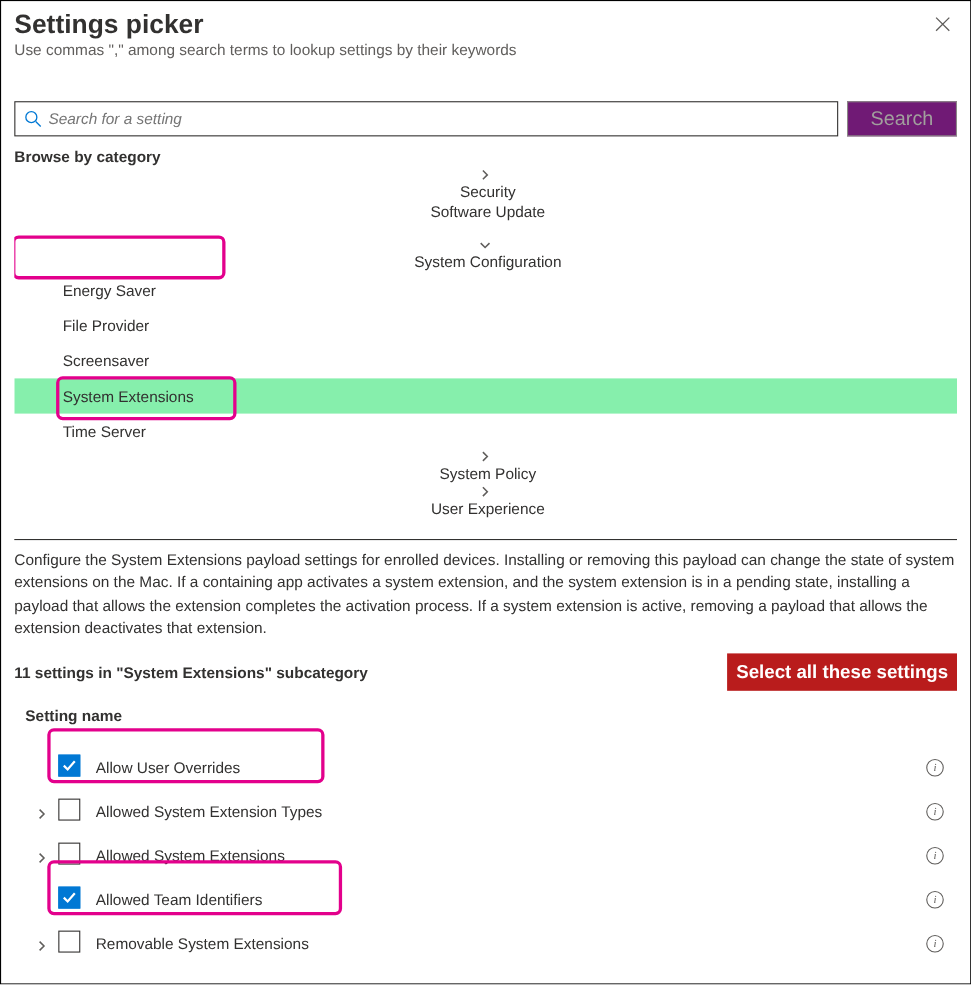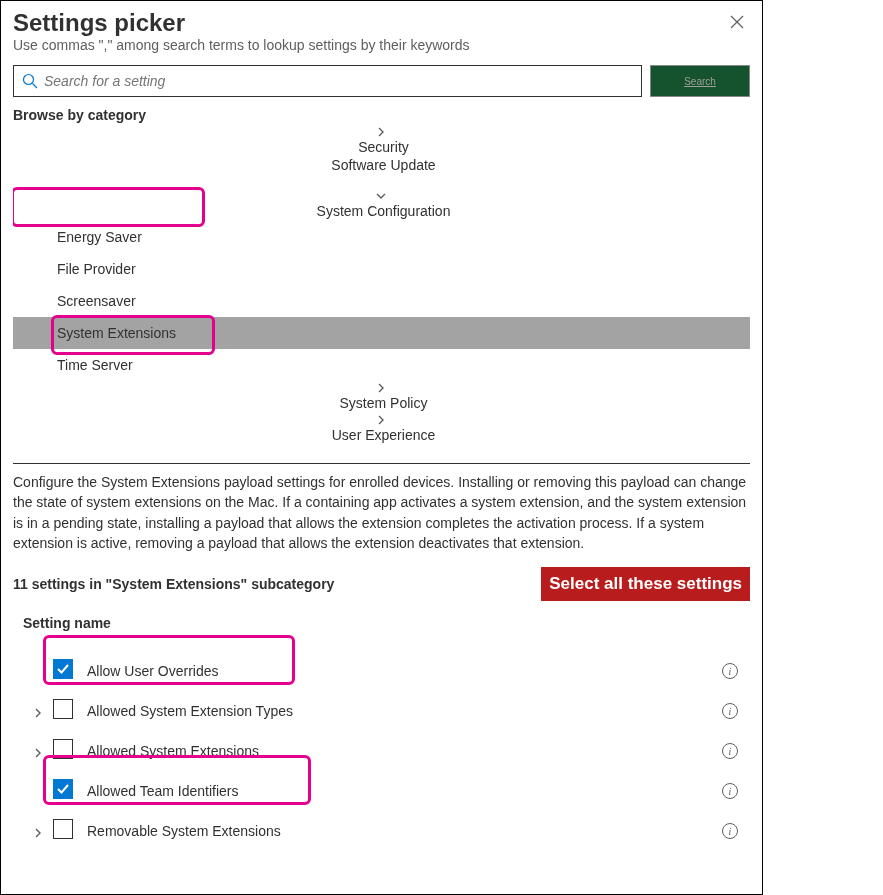--- a/index.html
+++ b/index.html
@@ -1,32 +1,32 @@
 <!DOCTYPE html>
 <html><head>
 <meta charset="utf-8">
 <style>
 * { box-sizing: border-box; margin: 0; padding: 0; }
 body { font-family: "Segoe UI", -apple-system, sans-serif; font-size: 14px; color: #323130; background: #fff; }
-.panel { width: 763px; height: 895px; border: 1px solid #000; padding: 8px 12px; display: flex; flex-direction: column; }
+.panel { width: 883px; height: 895px; border: 1px solid #000; padding: 8px 12px; display: flex; flex-direction: column; }
 .header-row { display: flex; justify-content: space-between; align-items: flex-start; }
 .title { font-size: 24px; font-weight: 600; }
 .subtitle { font-size: 14px; color: #605e5c; margin-bottom: 12px; }
 .close-btn { background: none; border: none; cursor: pointer; padding: 6px; font-size: 16px; color: #605e5c; }
-.search-row { display: flex; gap: 8px; margin-bottom: 10px; }
+.search-row { display: flex; gap: 8px; margin-bottom: 10px; margin-top: 27px; }
 .search-wrap { flex: 1; display: flex; align-items: center; border: 1px solid #323130; padding: 4px 8px; height: 32px; }
 .search-wrap svg { width: 16px; height: 16px; margin-right: 6px; color: #0078d4; flex-shrink: 0; }
 .search-wrap input { border: none; outline: none; flex: 1; font-size: 14px; font-style: italic; color: #605e5c; }
-.search-btn { width: 100px; height: 32px; border: 1px solid #8a8886; background: #14532d; color: #a19f9d; cursor: pointer; font-size: 10px; text-decoration: underline; }
+.search-btn { width: 100px; height: 32px; border: 1px solid #8a8886; background: #701a75; color: #a19f9d; cursor: pointer; font-size: 18px; }
 .browse-label { font-weight: 600; font-size: 14px; margin-bottom: 2px; }
 .category-list { flex: 0 0 auto; overflow: hidden; }
 .cat-row { display: flex; align-items: center; height: 32px; cursor: pointer; }
 .cat-row.indent-0 { padding-left: 4px; flex-direction: column; }
 .cat-row.indent-1 { padding-left: 44px; }
-.cat-row.selected { background: #a3a3a3; }
+.cat-row.selected { background: #86efac; }
 .chevron { width: 14px; height: 14px; display: inline-flex; align-items: center; justify-content: center; margin-right: 6px; color: #605e5c; flex-shrink: 0; }
 .chevron-spacer { width: 20px; flex-shrink: 0; }
 .cat-label { white-space: nowrap; }
 .highlight-box { position: relative; }
 .highlight-box::after { content: ""; position: absolute; border: 3px solid #e3008c; border-radius: 6px; pointer-events: none; }
 .hl-syscfg::after { left: -2px; top: -2px; width: 188px; height: 34px; }
 .hl-sysext::after { left: 38px; top: -2px; width: 158px; height: 34px; }
 .divider { border: none; border-top: 1px solid #323130; margin: 18px 0 8px 0; }
 .desc-text { font-size: 14px; line-height: 1.45; margin-bottom: 14px; }
 .settings-header-row { display: flex; justify-content: space-between; align-items: center; margin-bottom: 10px; }

